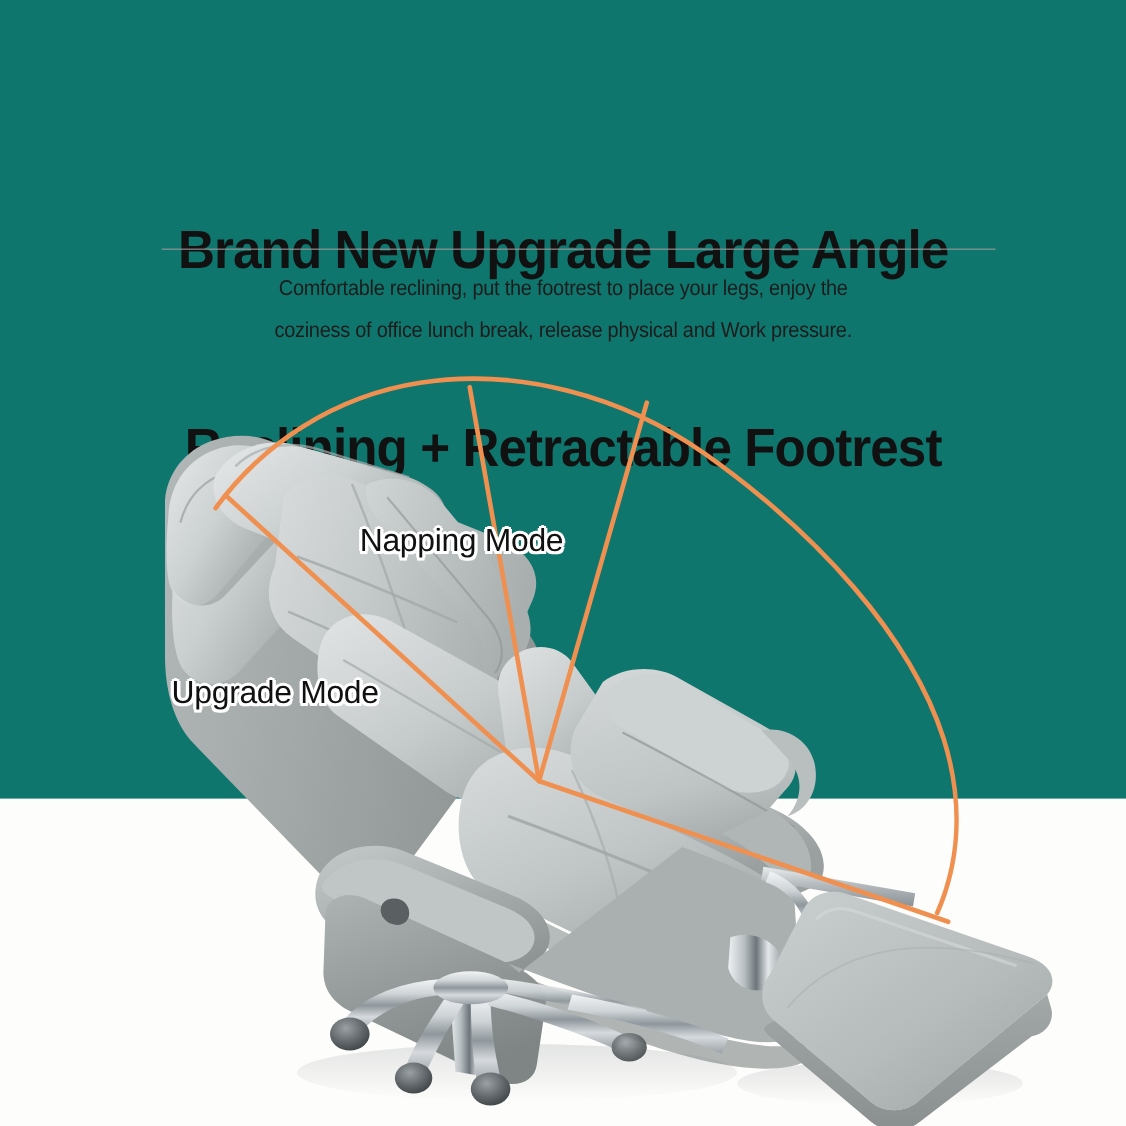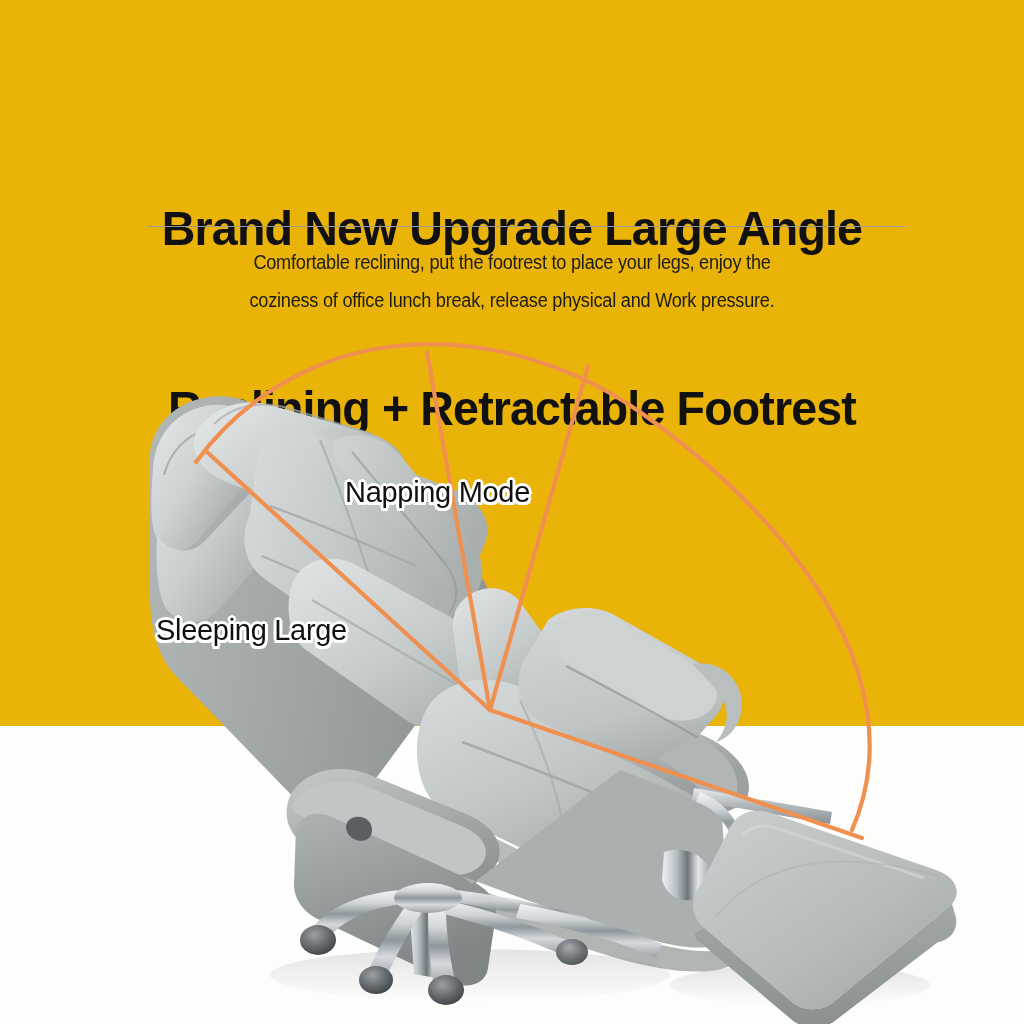--- a/index.html
+++ b/index.html
@@ -10,21 +10,21 @@
     width: 1024px;
     height: 1024px;
     background: #fdfdfb;
     font-family: "Liberation Sans", sans-serif;
     overflow: hidden;
   }
   #page {
     position: relative;
     width: 1024px;
     height: 726px;
-    background: #eab308;
+    background: #0f766e;
   }
 
   
   .headline {
     position: absolute;
     left: 0;
     top: 78px;
     width: 1024px;
     text-align: center;
     font-family: "Liberation Sans", sans-serif;
@@ -83,21 +83,21 @@
     color: #111111;
     letter-spacing: -0.3px;
     white-space: nowrap;
     text-shadow:
       -2px -2px 0 #ffffff,  2px -2px 0 #ffffff,
       -2px  2px 0 #ffffff,  2px  2px 0 #ffffff,
       -3px  0   0 #ffffff,  3px  0   0 #ffffff,
        0   -3px 0 #ffffff,  0    3px 0 #ffffff,
       -2px  3px 0 #ffffff,  2px  3px 0 #ffffff;
   }
-  #label-napping  { left: 327px; top: 476px; margin-left: 18px; }
+  #label-napping  { left: 327px; top: 476px; }
   #label-working  { left: 573px; top: 574px; }
   #label-sleeping { left: 156px; top: 614px; }
 </style>
 </head>
 <body>
 
 <div id="page">
 
   <div class="headline">
     <span class="hl-line">Brand New Upgrade Large Angle</span>
@@ -349,15 +349,15 @@
 
         <path d="M490 710 L207 452"></path>
         <path d="M490 710 L427 352"></path>
         <path d="M490 710 L588 366"></path>
         <path d="M490 710 L862 838"></path>
       </g>
     </svg>
   </div>
 
   <div class="mode-label" id="label-napping">Napping Mode</div>
-  <div class="mode-label" id="label-sleeping">Sleeping Large</div>
+  <div class="mode-label" id="label-sleeping">Upgrade Mode</div>
 
 </div>
 
 </body></html>

